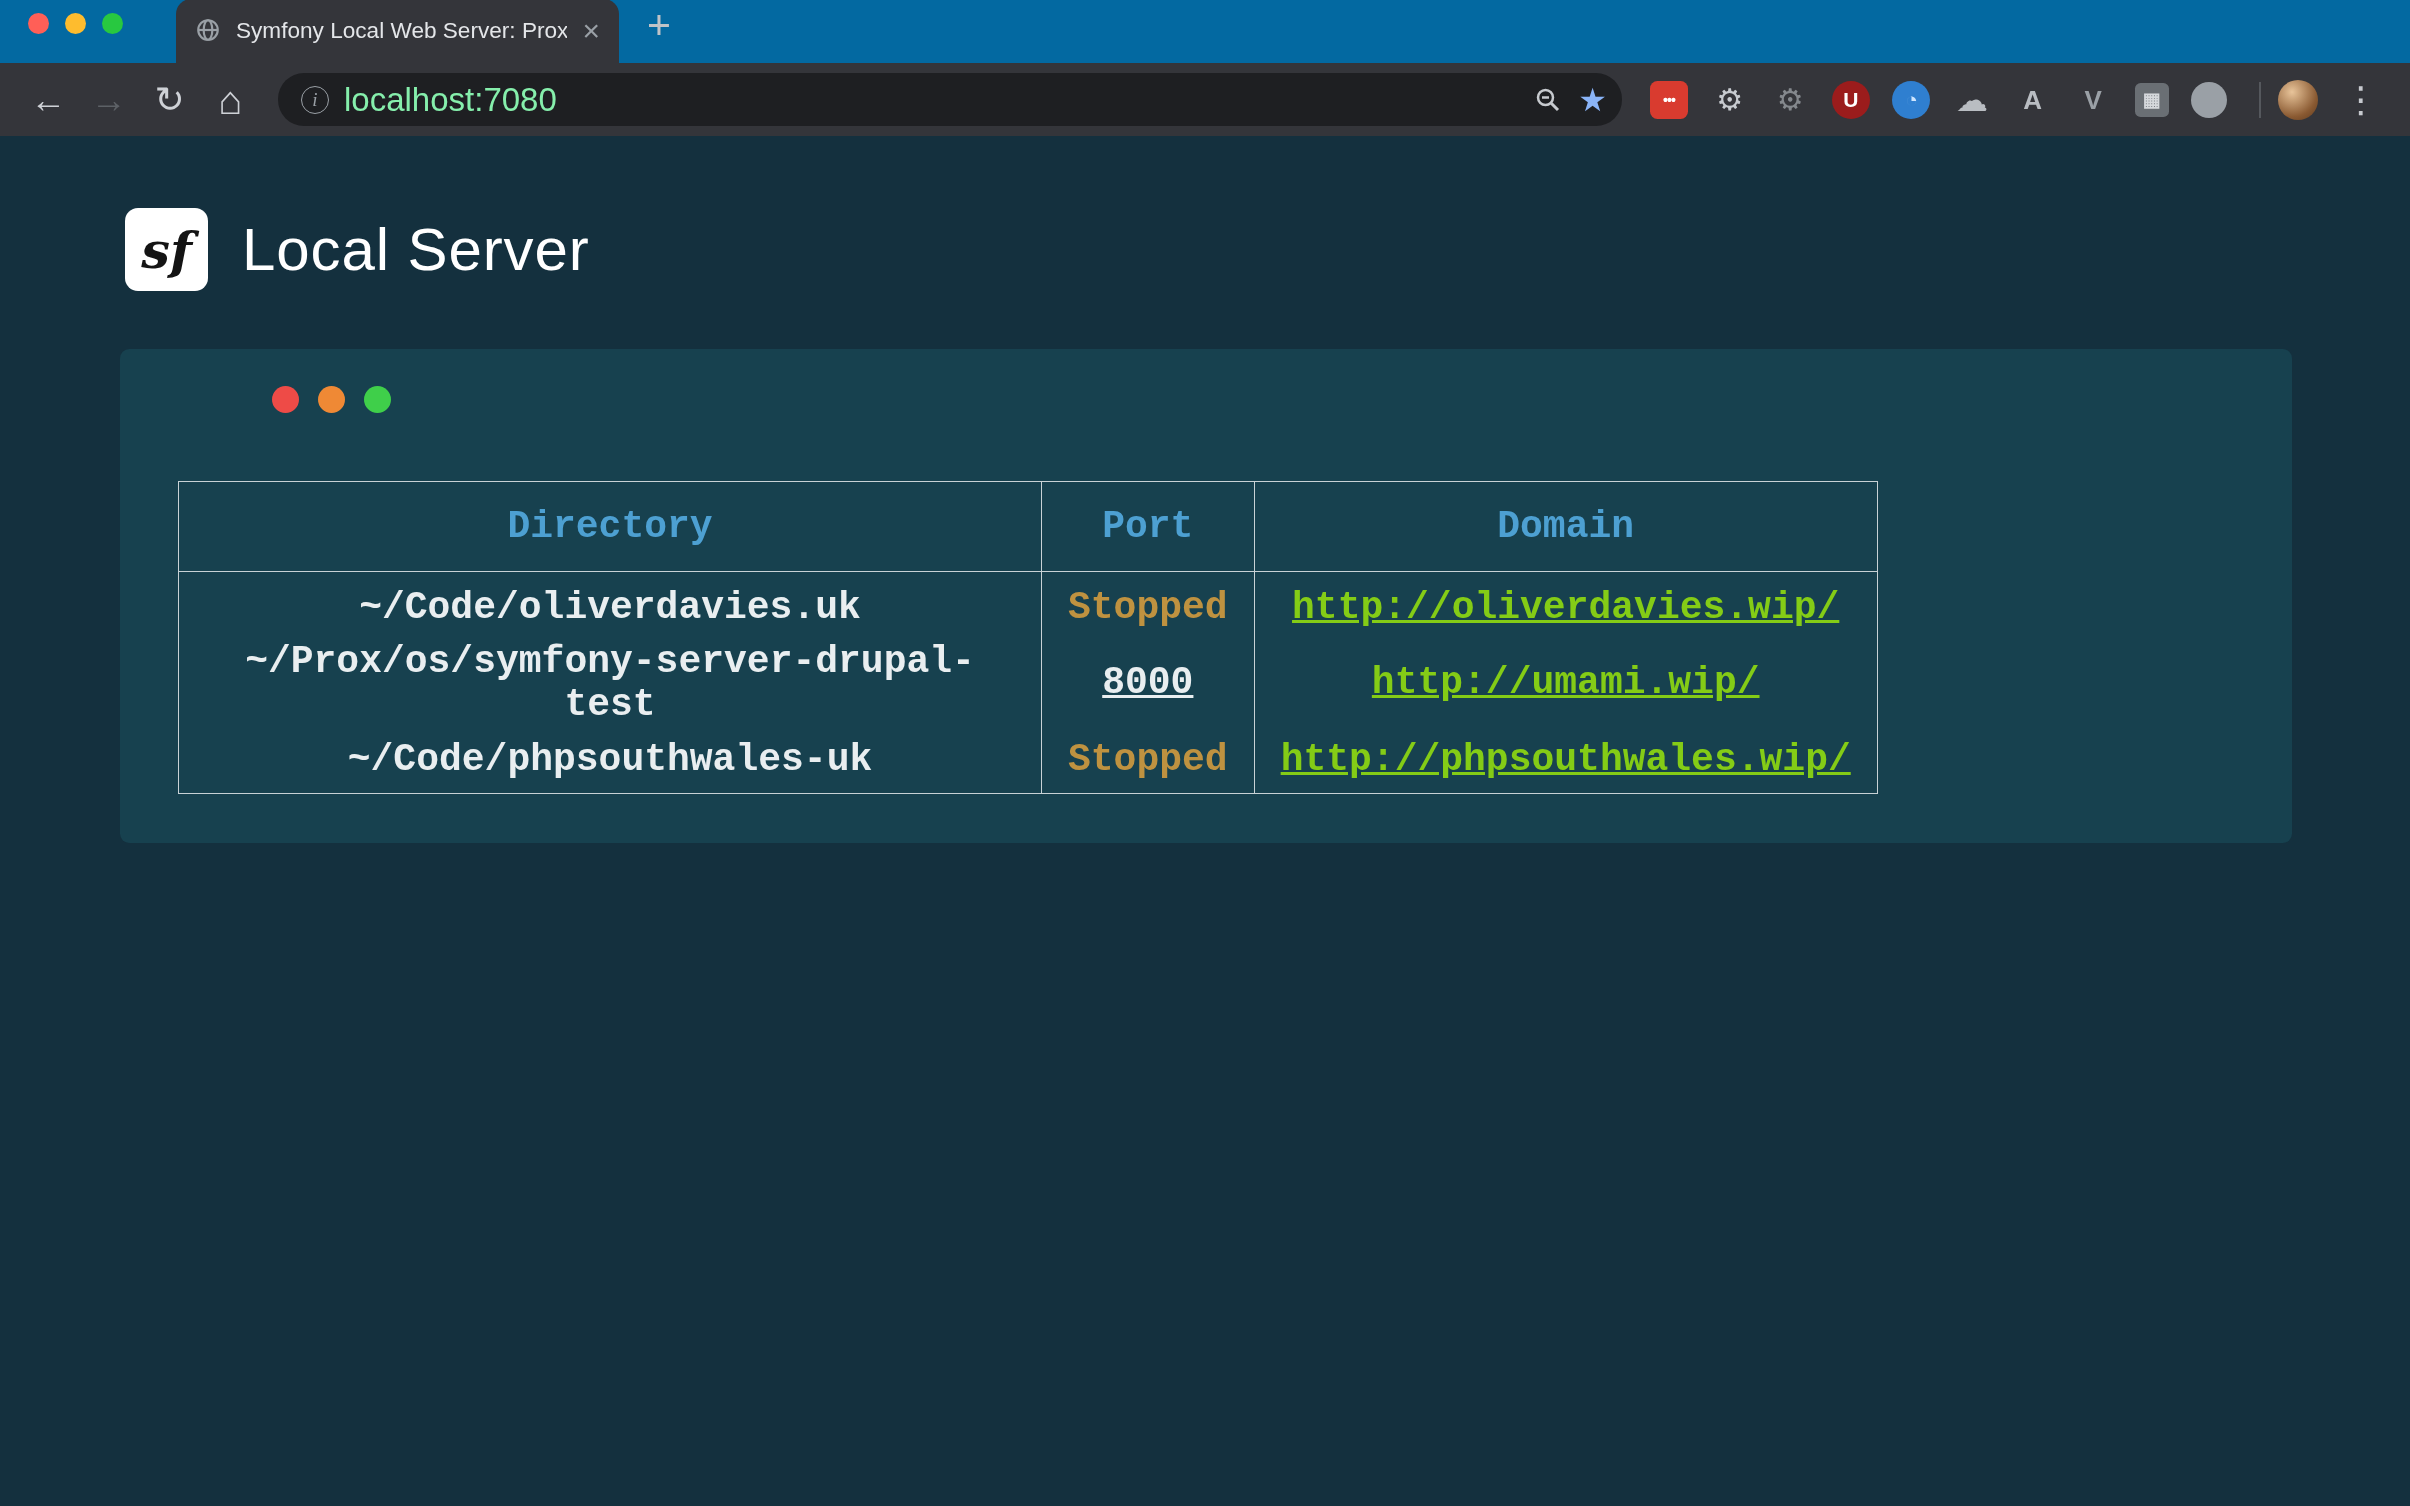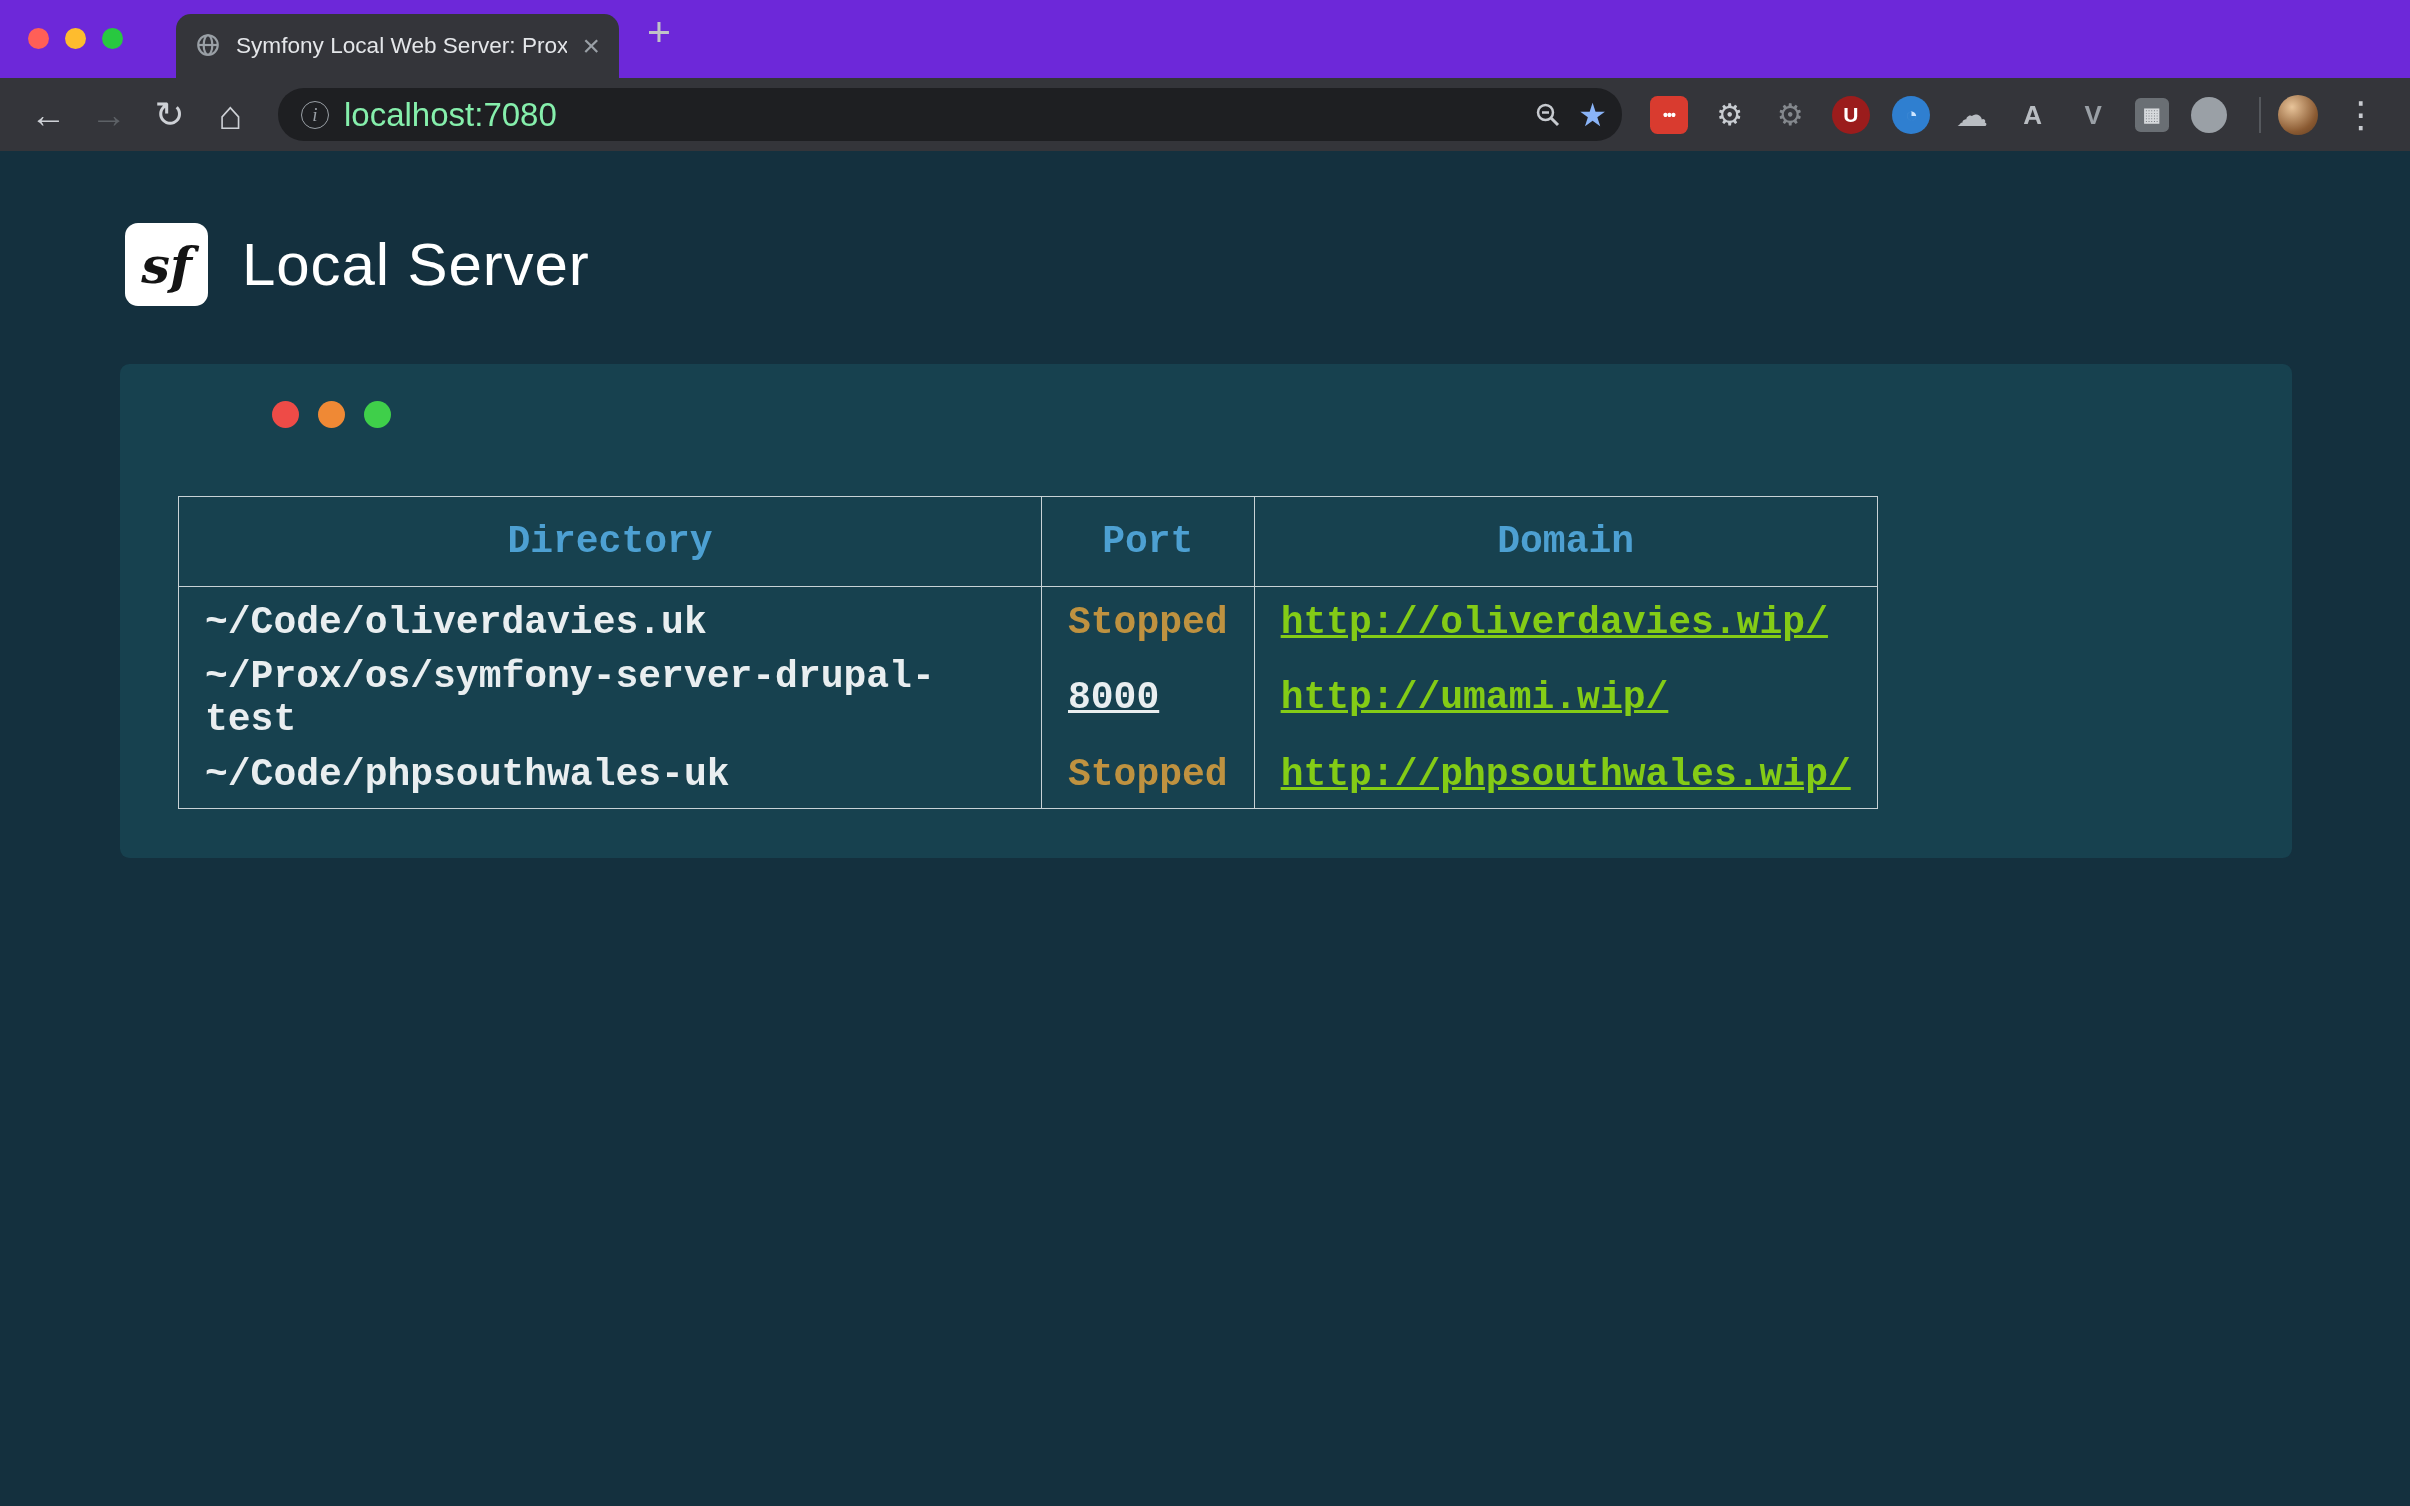--- a/index.html
+++ b/index.html
@@ -1,20 +1,20 @@
 <!DOCTYPE html>
 <html style="font-size:15px"><head>
 <meta charset="utf-8">
 <style>
   * { box-sizing: border-box; margin: 0; padding: 0; }
   html,body { width:2411px; height:1507px; overflow:hidden; }
   body { background:#14303e; font-family:"Liberation Sans", sans-serif; }
 
   
-  .tabbar { height:78px; background:#6d28d9; display:flex; align-items:flex-end; padding-left:28px; }
+  .tabbar { height:63px; background:#0369a1; display:flex; align-items:flex-end; padding-left:28px; }
   .traffic { display:flex; align-items:center; gap:16px; height:79px; margin-right:53px; }
   .tl { width:21px; height:21px; border-radius:50%; display:inline-block; }
   .tl.red { background:#ff5f57; }
   .tl.yellow { background:#febc2e; }
   .tl.green { background:#28c840; }
 
   .tab { width:443px; height:64px; background:#34353a; border-radius:15px 15px 0 0;
          display:flex; align-items:center; padding:0 19px; gap:15px; }
   .tab-title { flex:1; overflow:hidden; white-space:nowrap; color:#e4e6e9; font-size:22.6px; }
   .tab-close { color:#9aa0a6; font-size:30px; line-height:1; cursor:pointer; }
@@ -73,21 +73,21 @@
   .cdot.g { background:#3fcf4a; }
 
   table.server-table { position:absolute; left:58px; top:132px; border-collapse:collapse;
                        font-family:"Liberation Mono", monospace; font-size:38px; font-weight:bold;
                        color:#e9eef0; border:1.9px solid #c8d2d6; }
   .server-table th { color:#4da0d2; border:1.9px solid #c8d2d6; height:90px; text-align:center; padding:0 38px; }
   .server-table th.col-dir { width:863px; }
   .server-table th.col-port { width:211px; }
   .server-table th.col-domain { width:620px; }
   .server-table td { border-left:1.9px solid #c8d2d6; border-right:1.9px solid #c8d2d6;
-                     height:68px; padding:0 26px; text-align:left; vertical-align:middle; }
+                     height:68px; padding:0 26px; text-align:center; vertical-align:middle; }
   .server-table tbody tr:first-child td { padding-top:3.8px; }
   .status-stopped { color:#bf9240; }
   .port-link { color:#e9eef0; text-decoration:underline; cursor:pointer; }
   a.domain-link { color:#84cc16; text-decoration:underline; cursor:pointer; }
 </style>
 </head>
 <body>
 
 <div class="tabbar">
   <div class="traffic">

